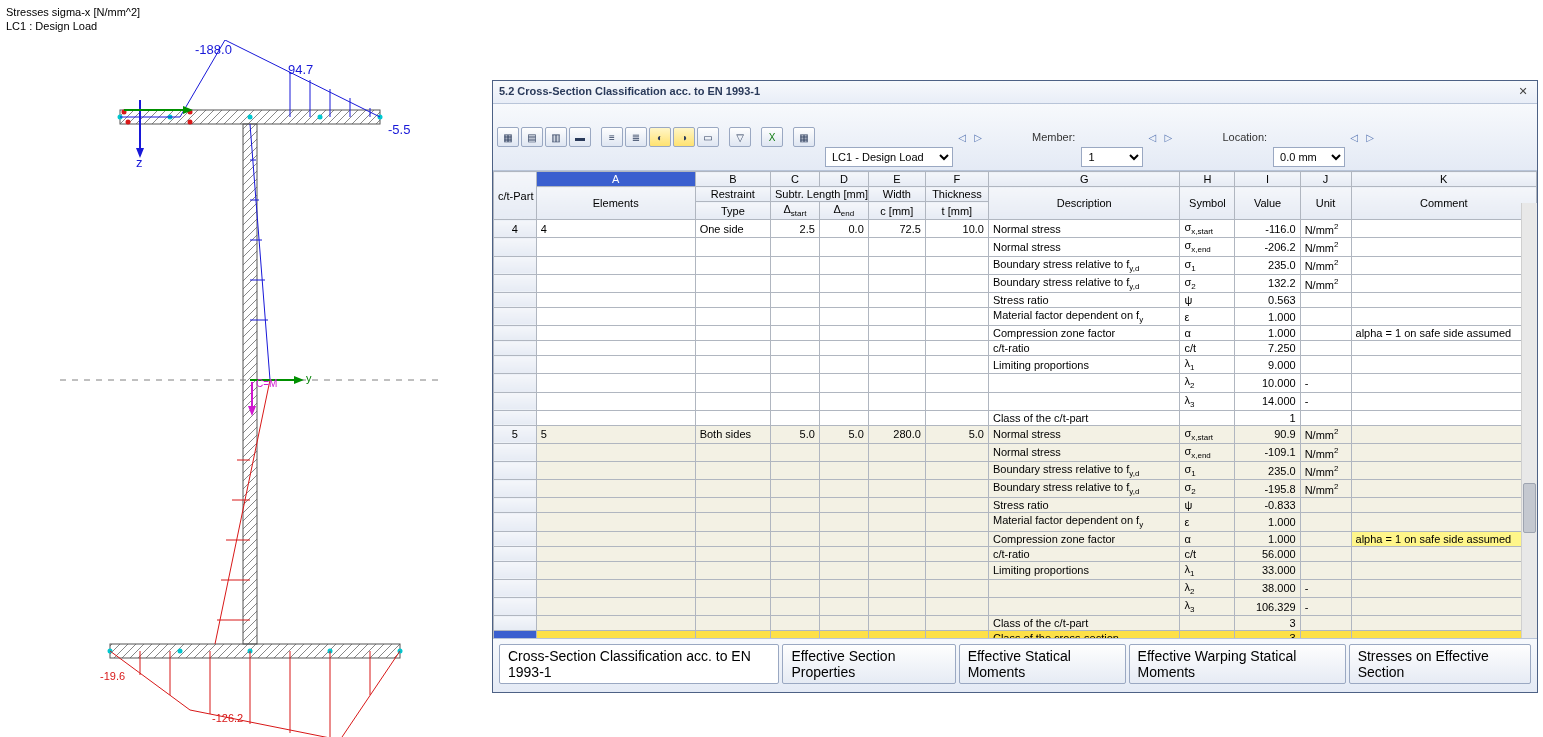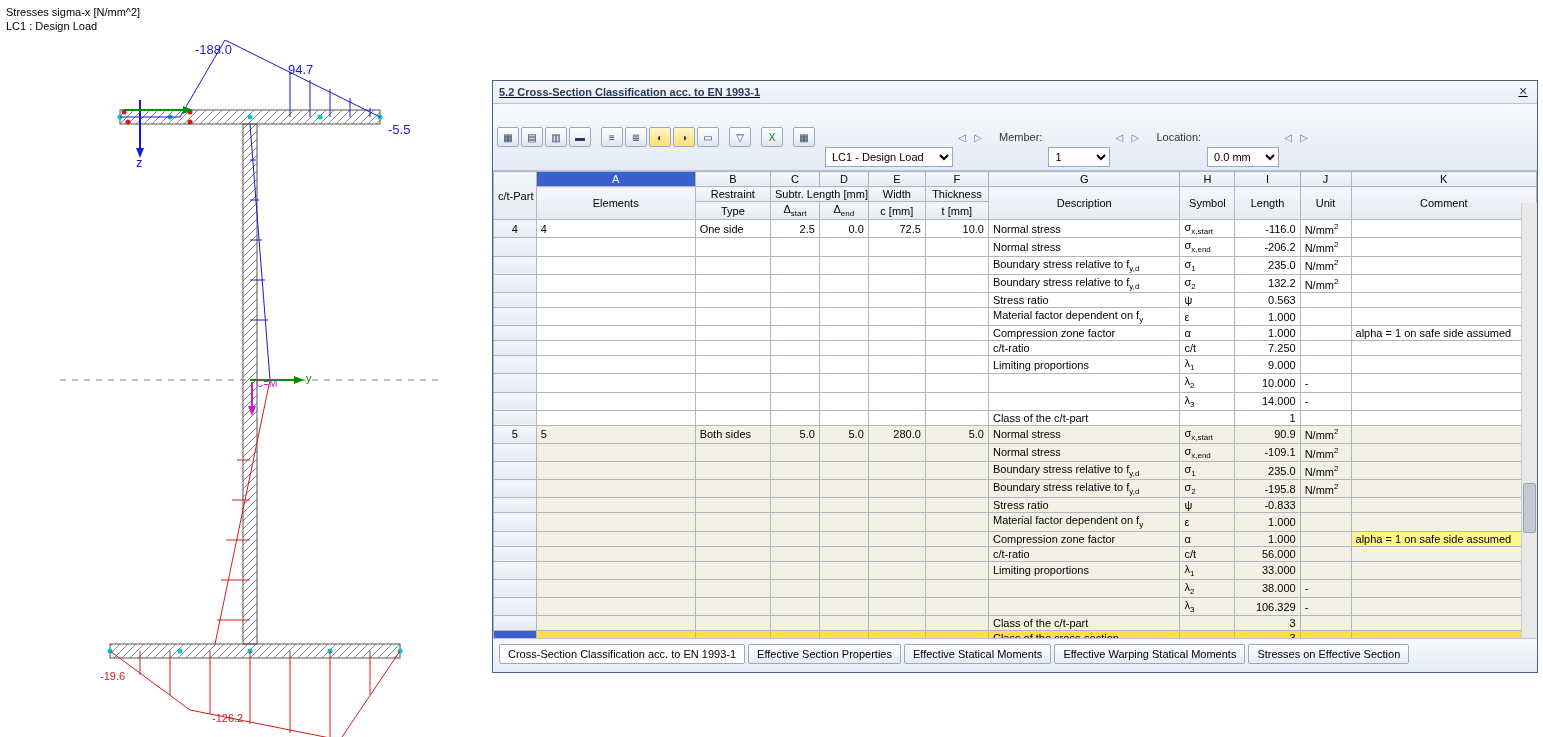--- a/index.html
+++ b/index.html
@@ -31,25 +31,24 @@
     position: absolute;
     left: 492px; top: 80px;
     width: 1046px;
     border: 1px solid #4d6185;
     background: #eef2fb;
     display: flex;
     flex-direction: column;
   }
   .panel-title-bar {
     display: flex;
-    align-items: center;
+    align-items: flex-start;
     padding: 4px 6px;
     background: linear-gradient(#f7f9fc,#e8edf7);
     border-bottom: 1px solid #b8c4d8;
-    text-decoration: underline;
   }
   .panel-title { flex: 1; font-weight: bold; color: #2a3a5a; }
   .panel-close {
     width: 16px; height: 14px;
     text-align: center; line-height: 12px;
     color: #444; cursor: pointer;
   }
   .toolbar {
     display: flex; align-items: center;
     padding: 3px 4px;
@@ -67,21 +66,21 @@
   }
   .tb-sep { width: 6px; }
   .tb-select {
     height: 20px;
     border: 1px solid #9aa8c2;
     background: #fff;
     font-size: 11px;
     padding: 0 2px;
     margin-top: 40px;
   }
-  .tb-label { padding: 0 4px; color:#333; }
+  .tb-label { padding: 0 4px; color:#333;margin-left:33px; }
   .tb-arrow { width:14px; height:14px; display:flex; align-items:center; justify-content:center; color:#5a78b4; cursor:pointer; font-size:10px; }
 
   
   .table-region {
     position: relative;
     height: 468px;
     background: #fff;
     border-bottom: 1px solid #b8c4d8;
     overflow: hidden;
   }
@@ -126,21 +125,21 @@
     padding: 5px 6px 8px 6px;
     background: linear-gradient(#f7f9fc,#e4eaf5);
     gap: 3px;
   }
   .btab {
     padding: 3px 8px;
     border: 1px solid #9aa8c2;
     background: linear-gradient(#fefefe,#e6ebf4);
     border-radius: 2px;
     cursor:pointer;
-    font-size:11px;
+    font-size:14px;
   }
   .btab.active { background:#fff; }
 
   
   .sketch { position:absolute; left:60px; top:40px; }
 </style>
 </head>
 <body>
 
 <div class="diagram-area">
@@ -322,21 +321,21 @@
           <th class="col-letter">K</th>
         </tr>
         <tr>
           <th rowspan="2">Elements</th>
           <th>Restraint</th>
           <th colspan="2">Subtr. Length [mm]</th>
           <th>Width</th>
           <th>Thickness</th>
           <th rowspan="2">Description</th>
           <th rowspan="2">Symbol</th>
-          <th rowspan="2">Length</th>
+          <th rowspan="2">Value</th>
           <th rowspan="2">Unit</th>
           <th rowspan="2">Comment</th>
         </tr>
         <tr>
           <th>Type</th>
           <th>Δ<span class="sub">start</span></th>
           <th>Δ<span class="sub">end</span></th>
           <th>c [mm]</th>
           <th>t [mm]</th>
         </tr>

